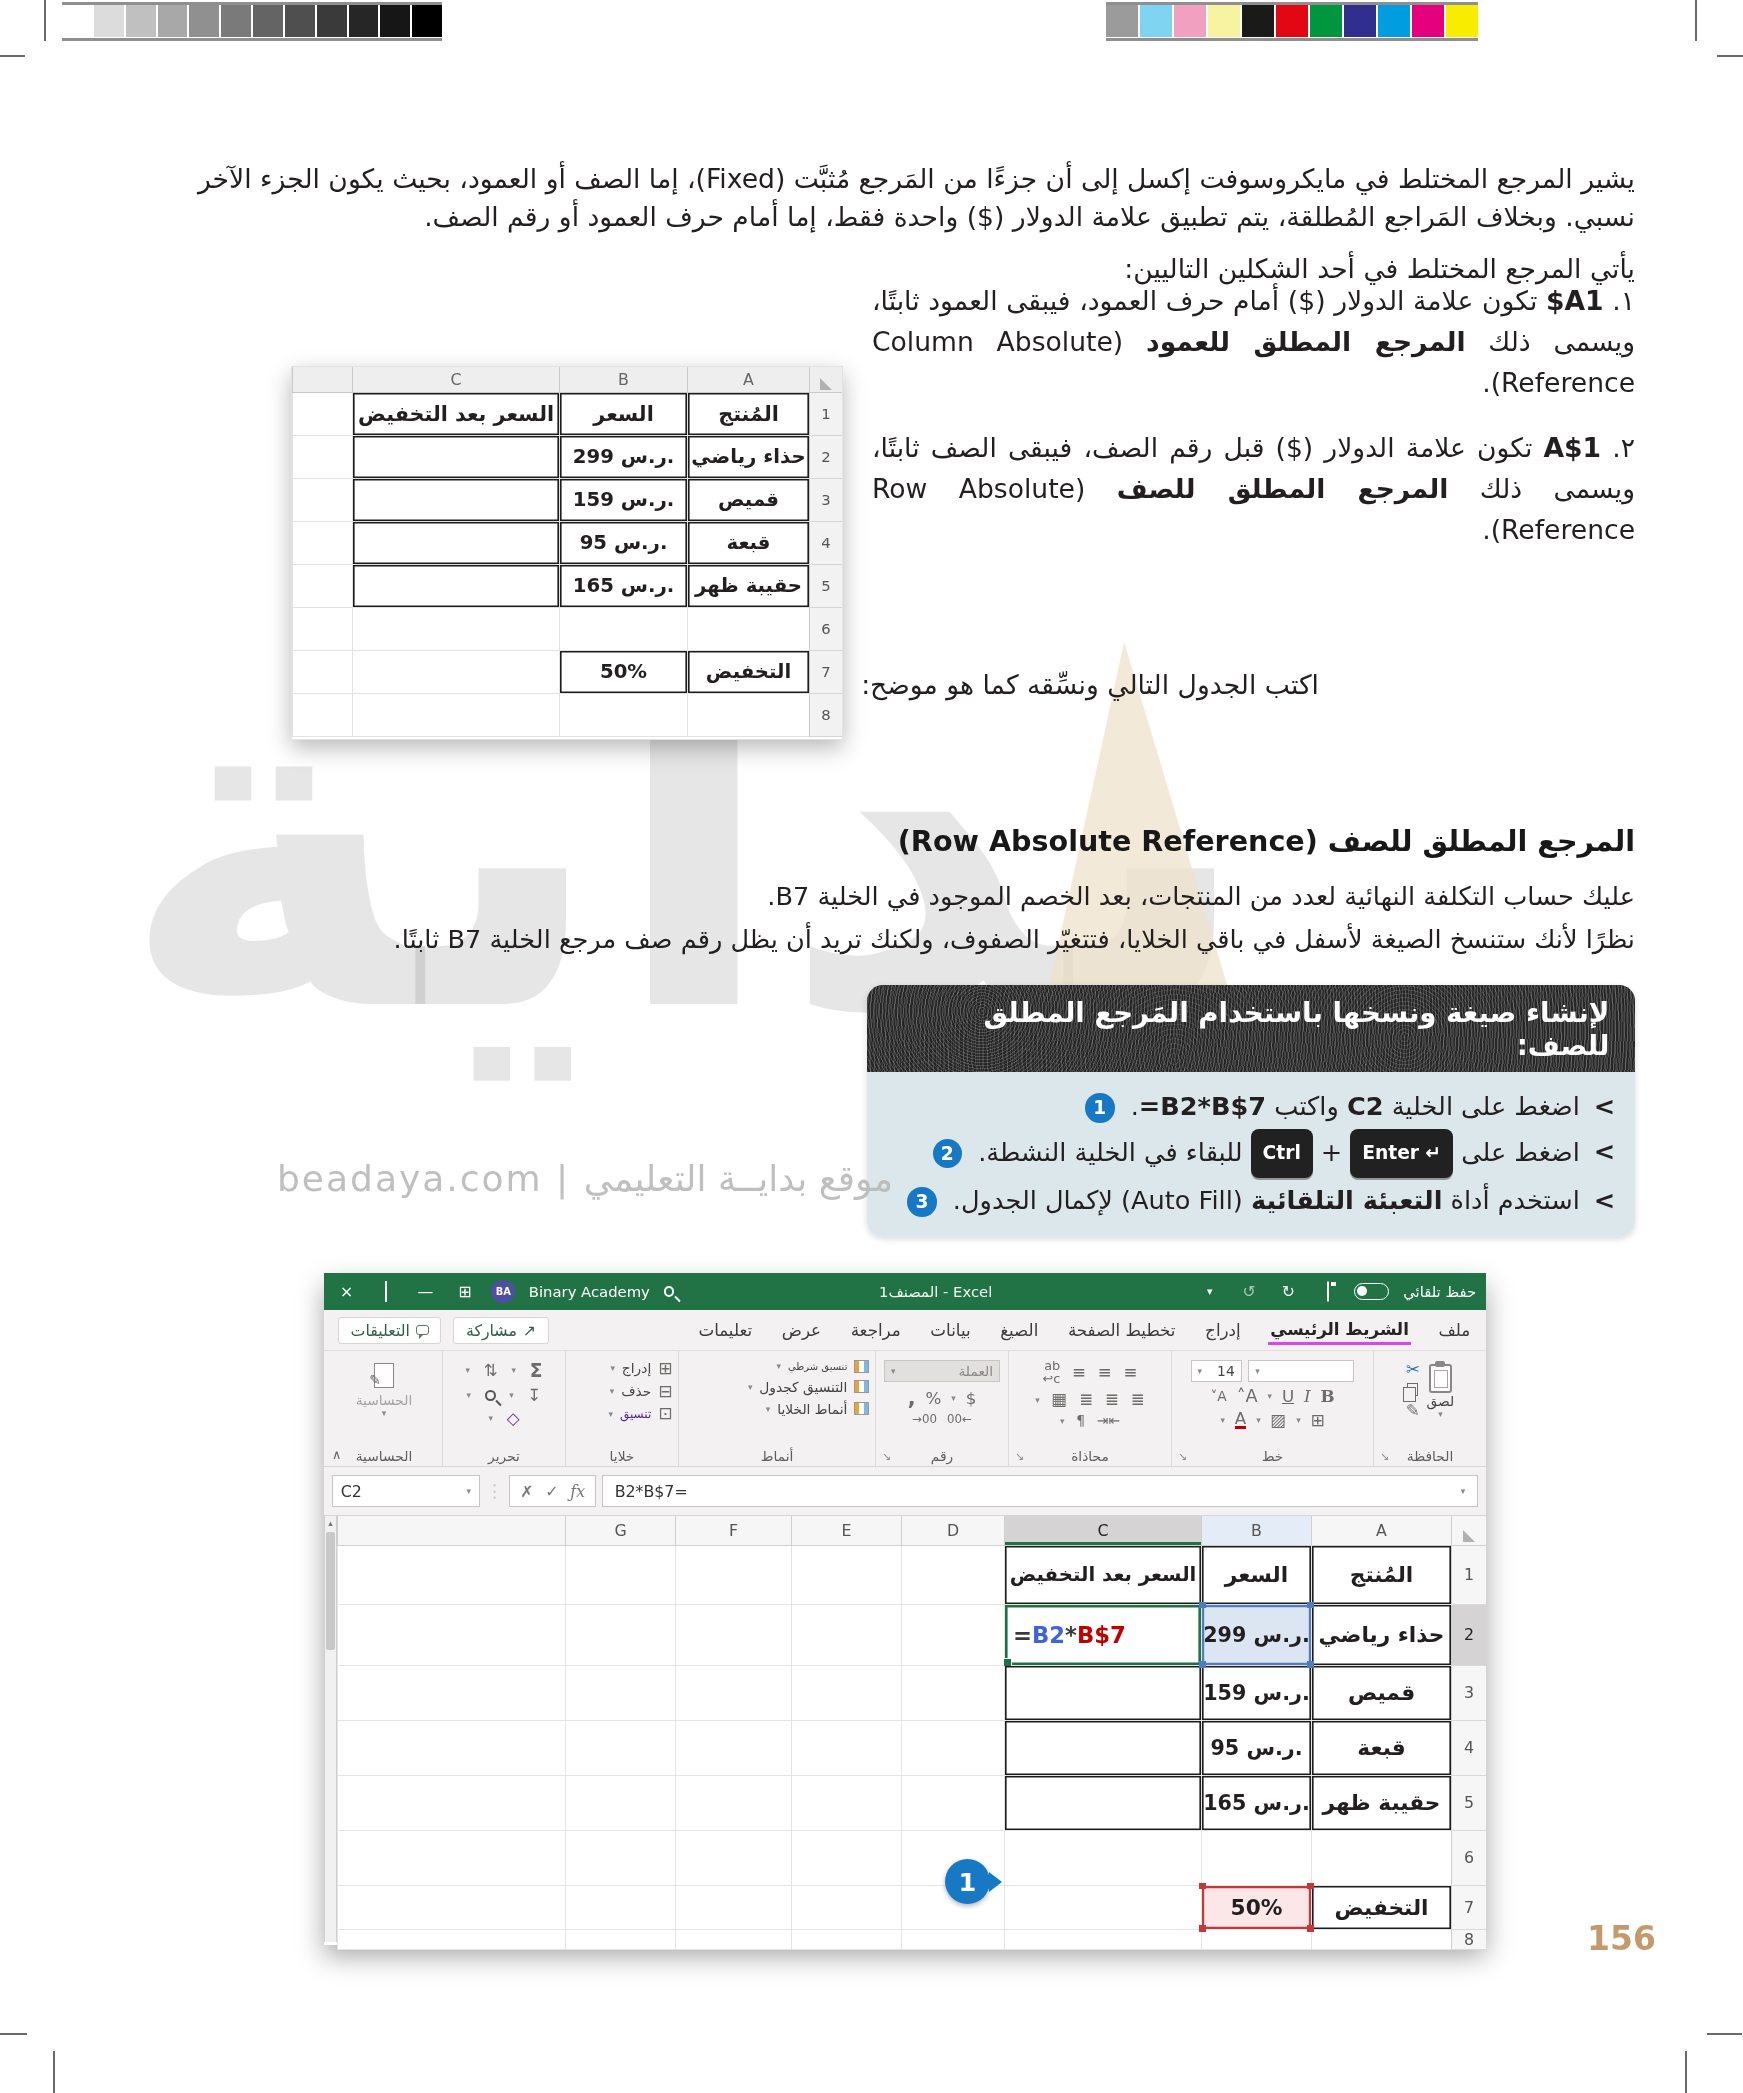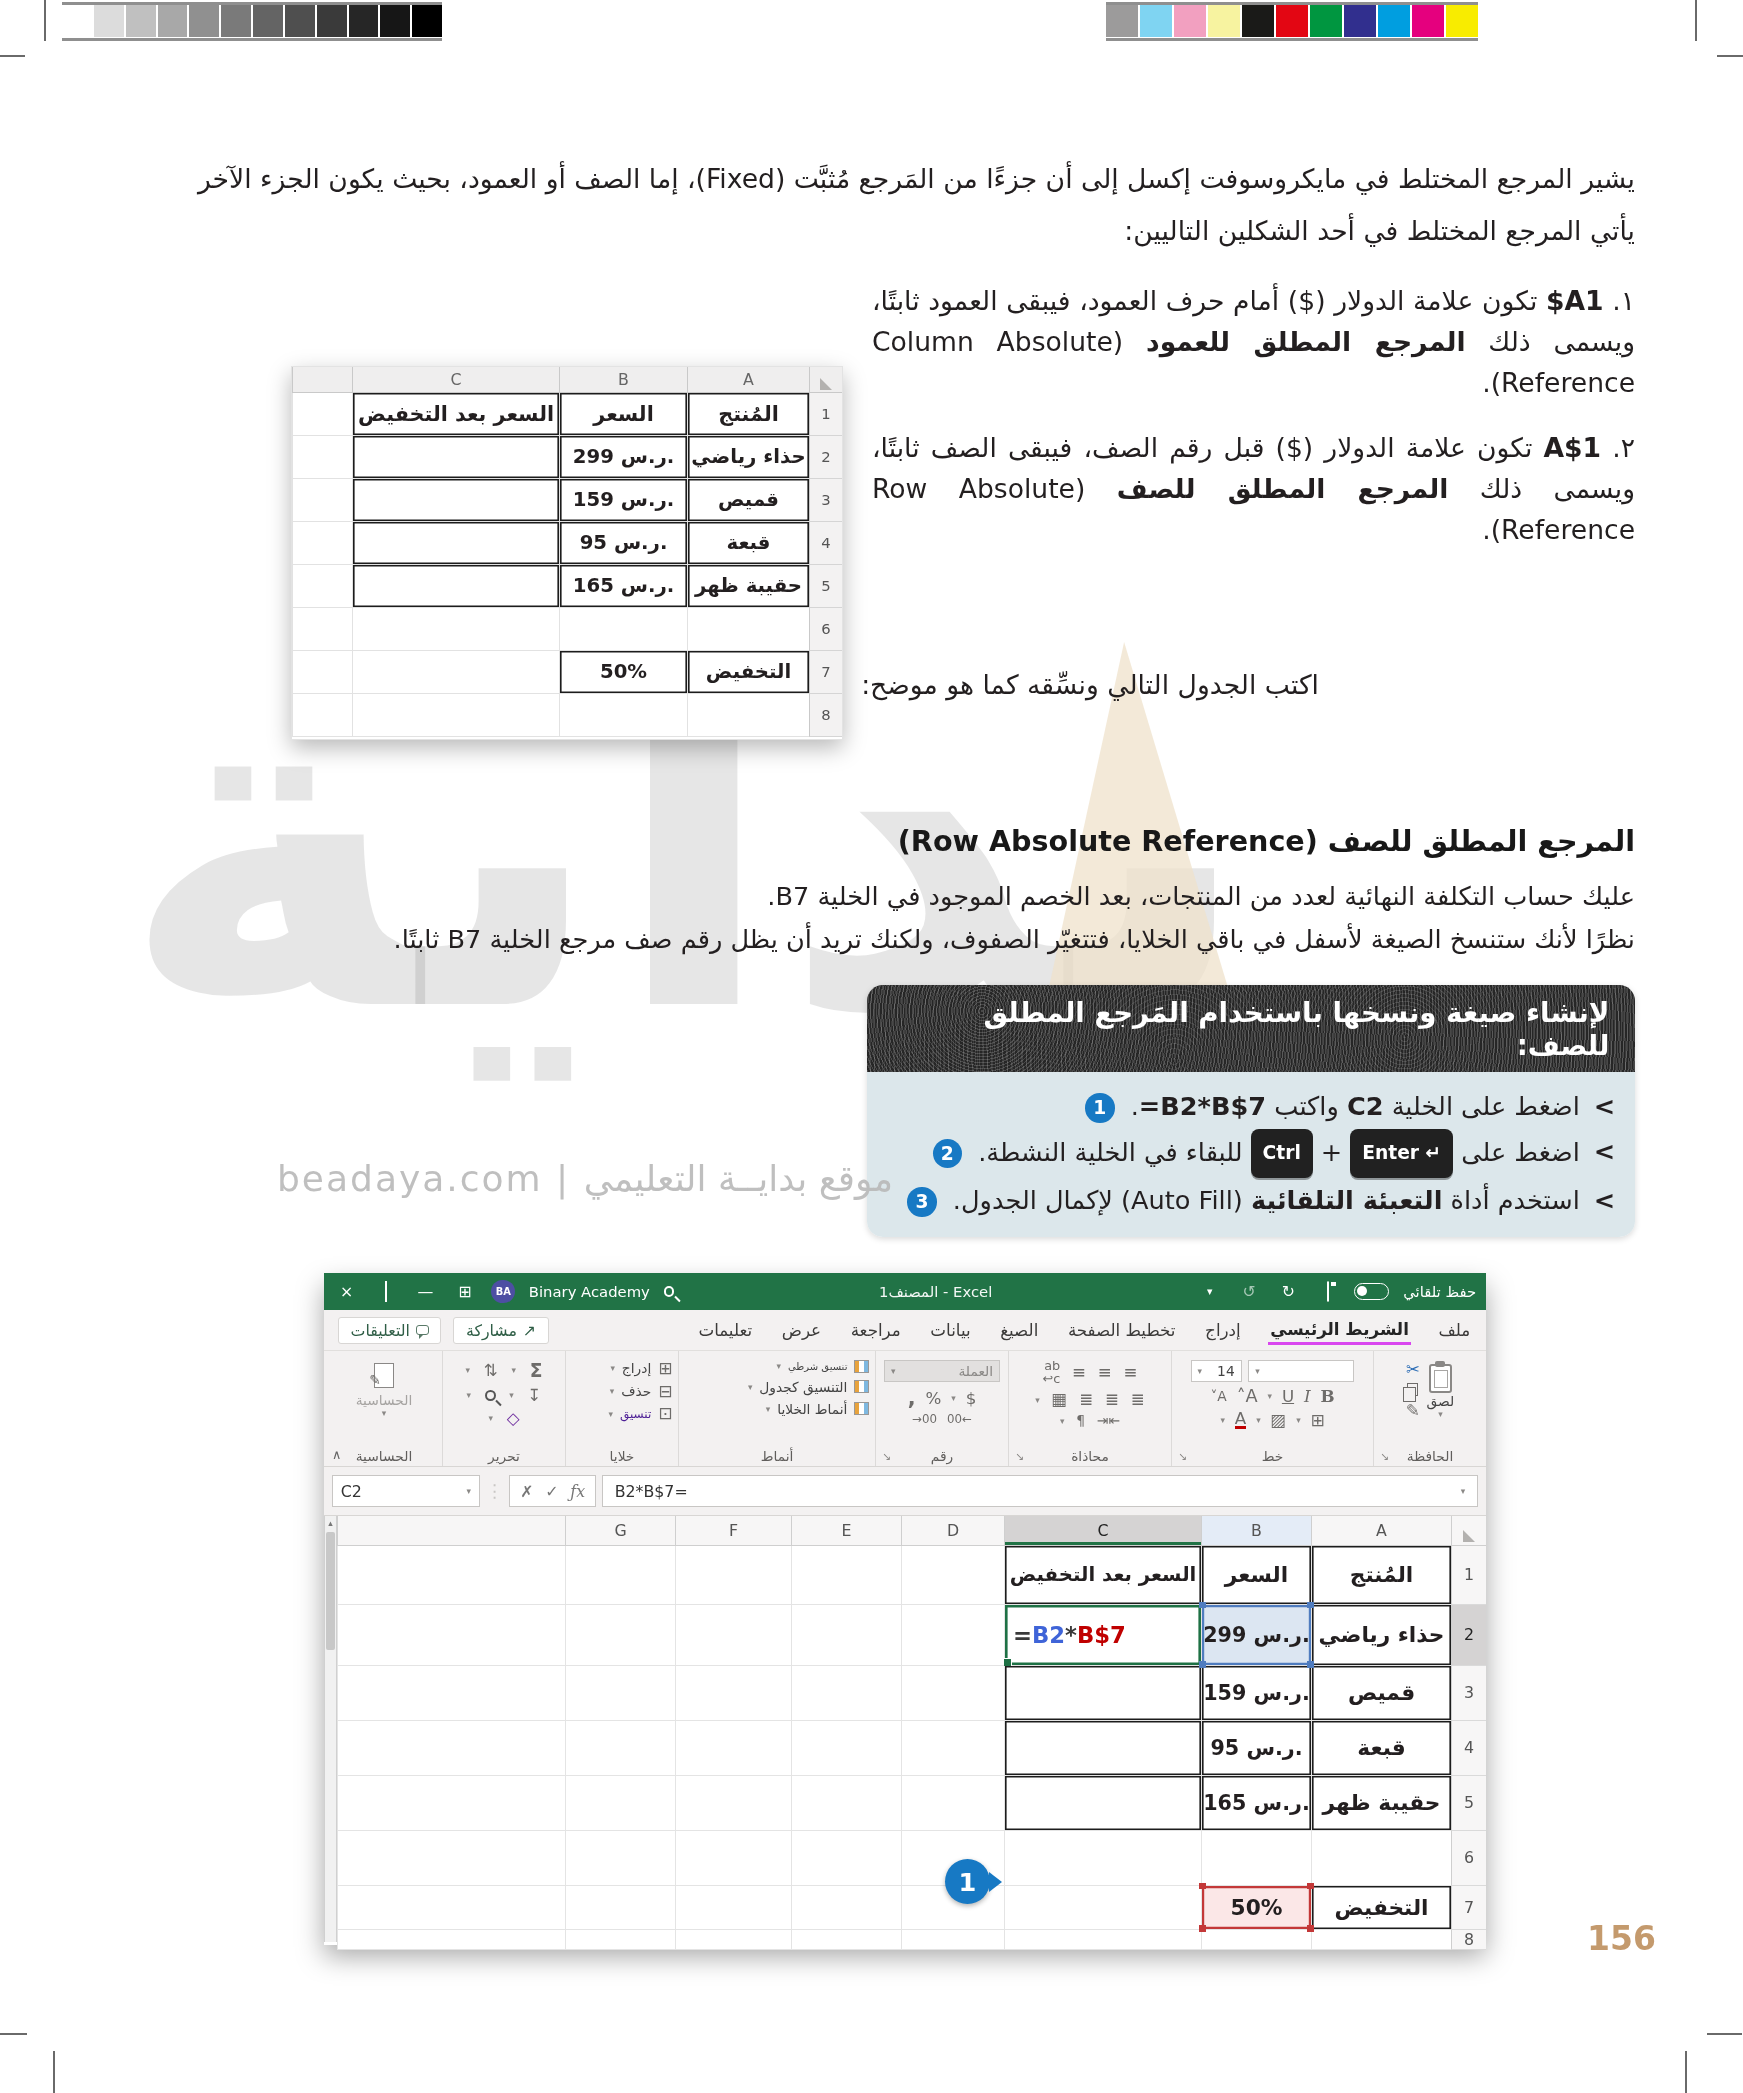--- a/index.html
+++ b/index.html
@@ -224,20 +224,21 @@
     <i style="background:#7fd4f2"></i>
       <i style="background:#9c9b9b"></i>
   </div>
 
   <div class="wm-big">بداية</div>
   <div class="wm-triangle"></div>
   <div class="wm-caption">beadaya.com | موقع بدايــة التعليمي</div>
 
   <div class="abs body-par" style="right:108px;left:138px;top:160px">
     <div>يشير المرجع المختلط في مايكروسوفت إكسل إلى أن جزءًا من المَرجع مُثبَّت (Fixed)، إما الصف أو العمود، بحيث يكون الجزء الآخر</div>
+    <div>نسبي. وبخلاف المَراجع المُطلقة، يتم تطبيق علامة الدولار ($) واحدة فقط، إما أمام حرف العمود أو رقم الصف.</div>
     <div style="margin-top:13.8px">يأتي المرجع المختلط في أحد الشكلين التاليين:</div>
   </div>
 
   <div class="abs points" style="right:108px;top:280px">
     <div class="pt">
       <span>١.</span>
       <span class="ltr bold">$A1</span>
       <span>تكون علامة الدولار ($) أمام حرف العمود، فيبقى العمود ثابتًا، ويسمى ذلك</span>
       <span class="bold">المرجع المطلق للعمود</span>
       <span>(Column Absolute Reference).</span>

